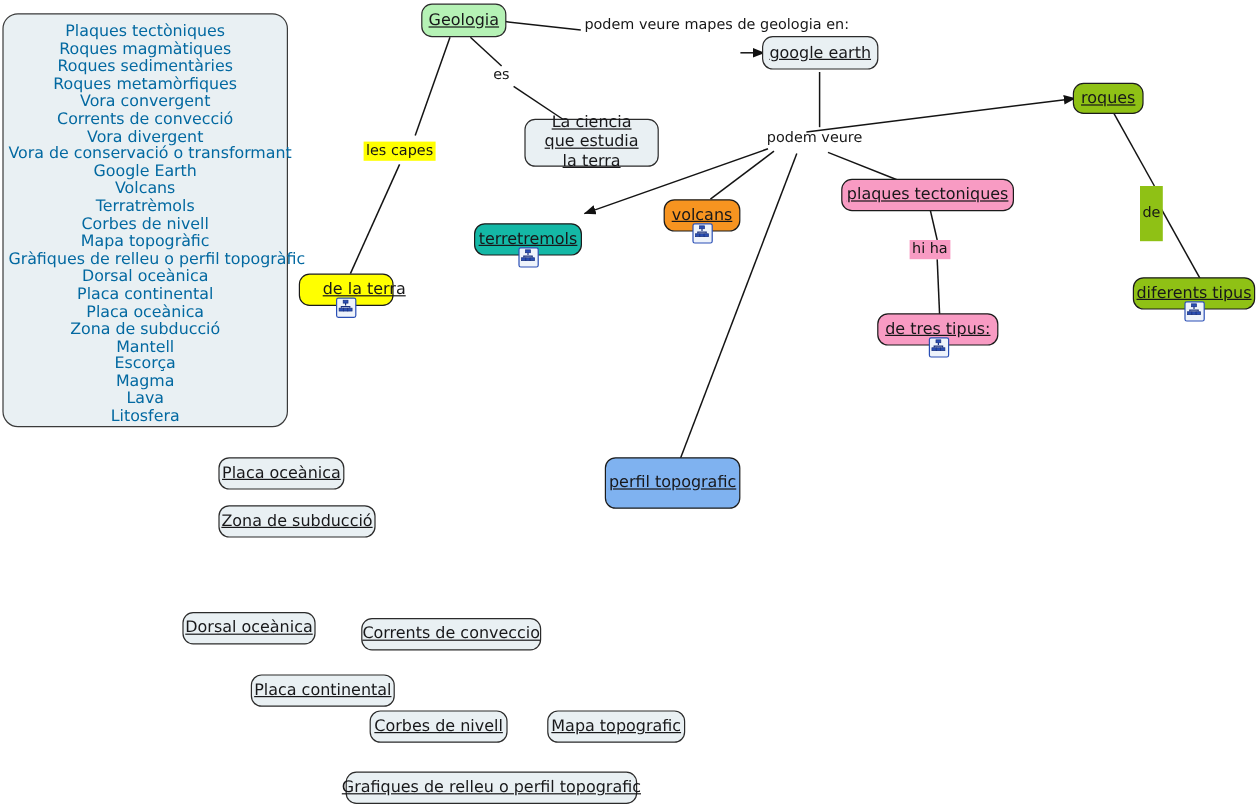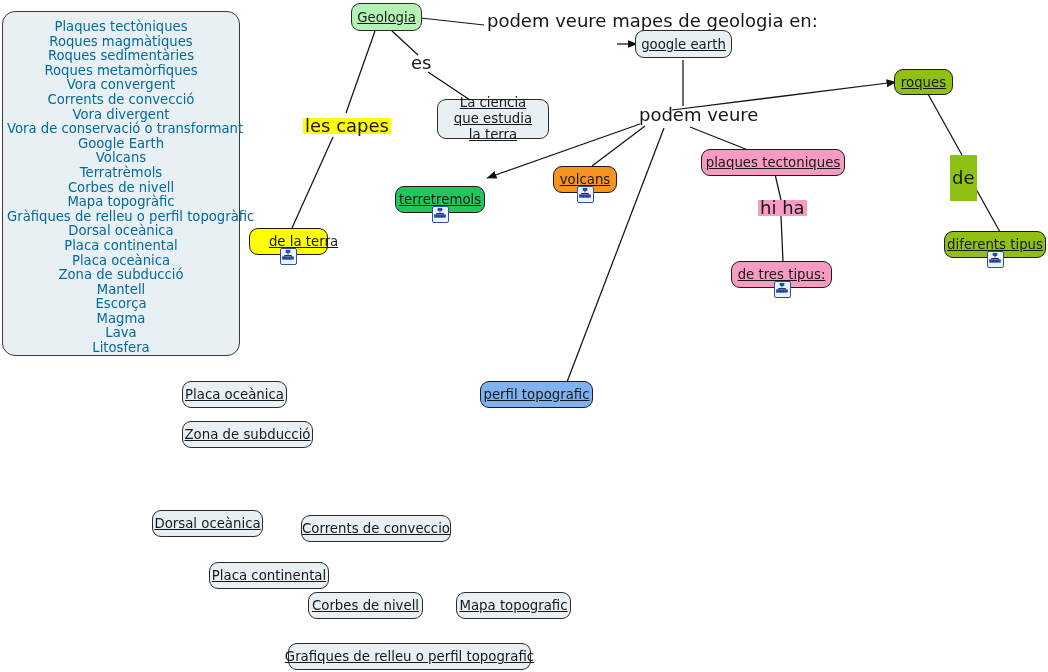--- a/index.html
+++ b/index.html
@@ -65,30 +65,30 @@
     color: #18181a;
     white-space: nowrap;
     padding: 2px 9px;
     text-decoration: underline;
   }
   .node.two-line { line-height: 16px; white-space: normal; }
 
   .plain   { background: #e9f0f3; border-color: #2b2b2b; }
   .green   { background: #b5f2b5; border-color: #2b2b2b; }
   .yellow  { background: #ffff00; border-color: #1b1b1b; padding-left: 39px; }
-  .cyan    { background: #22c55e; border-color: #1b1b1b; }
+  .cyan    { background: #14b8a6; border-color: #1b1b1b; }
   .orange  { background: #f79420; border-color: #1b1b1b; }
   .pink    { background: #f89bc3; border-color: #1b1b1b; }
   .olive   { background: #8fc115; border-color: #1b1b1b; }
   .blue    { background: #7fb2f0; border-color: #1b1b1b; }
 
   
   .linklabel {
     position: absolute;
-    font-size: 18px;
+    font-size: 12px;
     line-height: 15.5px;
     color: #161616;
     white-space: nowrap;
     background: transparent;
     text-align: center;
   }
   .linklabel.hl-yellow { background: #ffff00; padding: 0 2px; }
   .linklabel.hl-pink   { background: #f89bc3; padding: 0 2px; }
   .linklabel.hl-olive  { background: #8fc115; padding: 15px 2px; }
 
@@ -288,21 +288,21 @@
       </g>
       <g fill="#2a4fb5" stroke="#18307f" stroke-width="0.6">
         <rect x="5" y="1.2" width="4" height="2.4"></rect>
         <rect x="1.6" y="7.8" width="3.6" height="2.4"></rect>
         <rect x="5.2" y="7.8" width="3.6" height="2.4"></rect>
         <rect x="8.8" y="7.8" width="3.6" height="2.4"></rect>
       </g>
     </svg>
   </span>
 
-  <div class="node blue" style="left:480px; top:381px; width:113px; height:27px;">
+  <div class="node blue" style="left:504px; top:381px; width:113px; height:43px;">
     <span>perfil topografic</span>
   </div>
 
   <div class="node plain" style="left:182px; top:381px; width:105px; height:27px;">
     <span>Placa oceànica</span>
   </div>
 
   <div class="node plain" style="left:182px; top:421px; width:131px; height:27px;">
     <span>Zona de subducció</span>
   </div>

